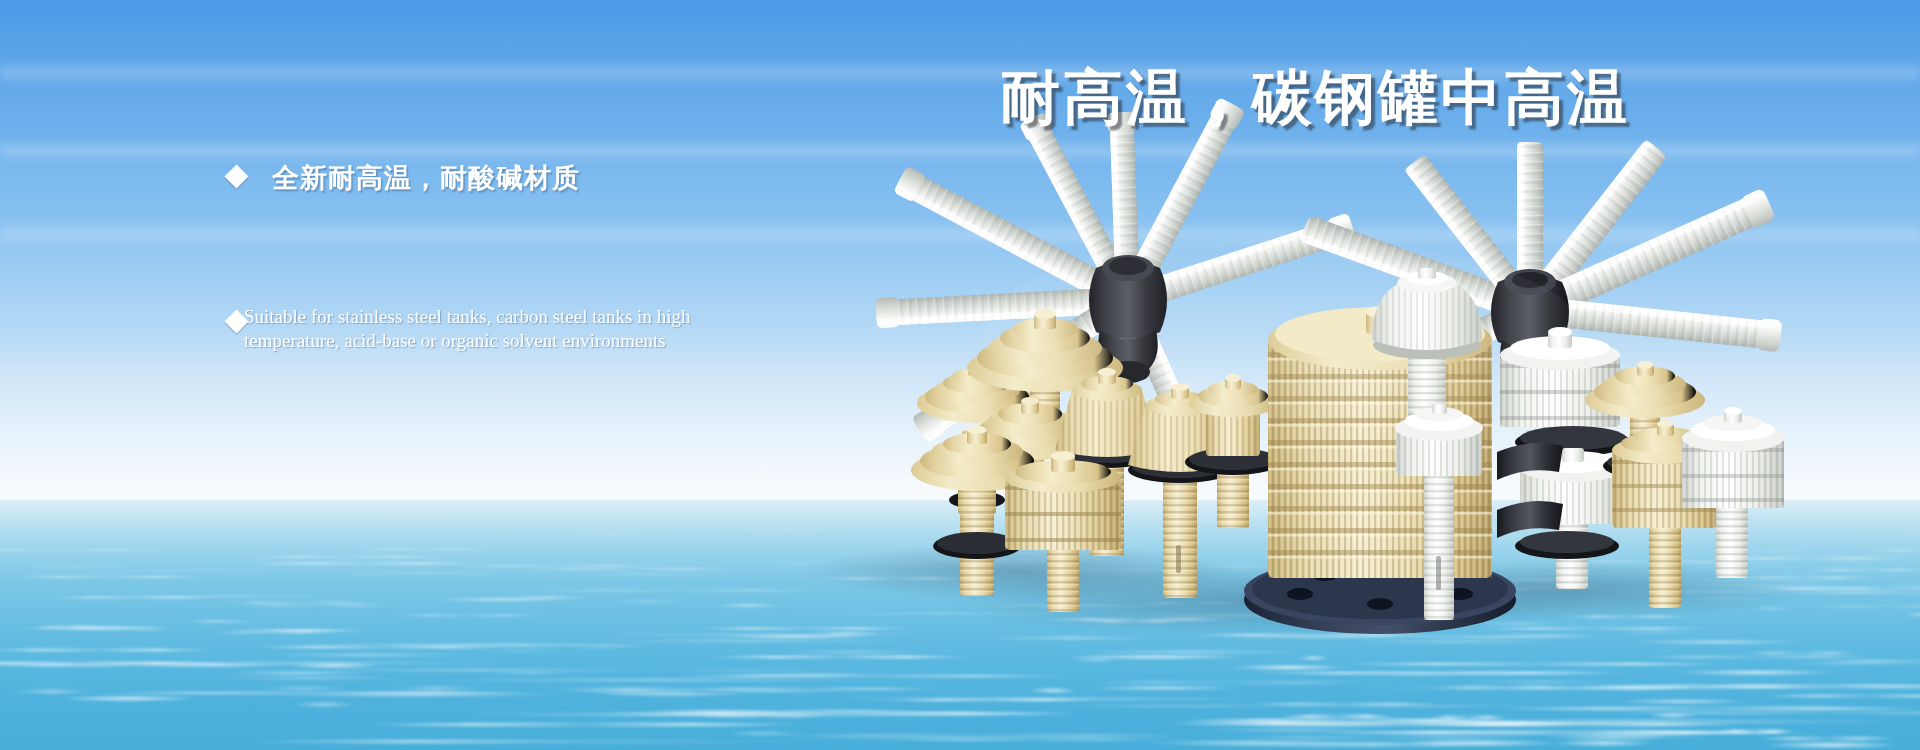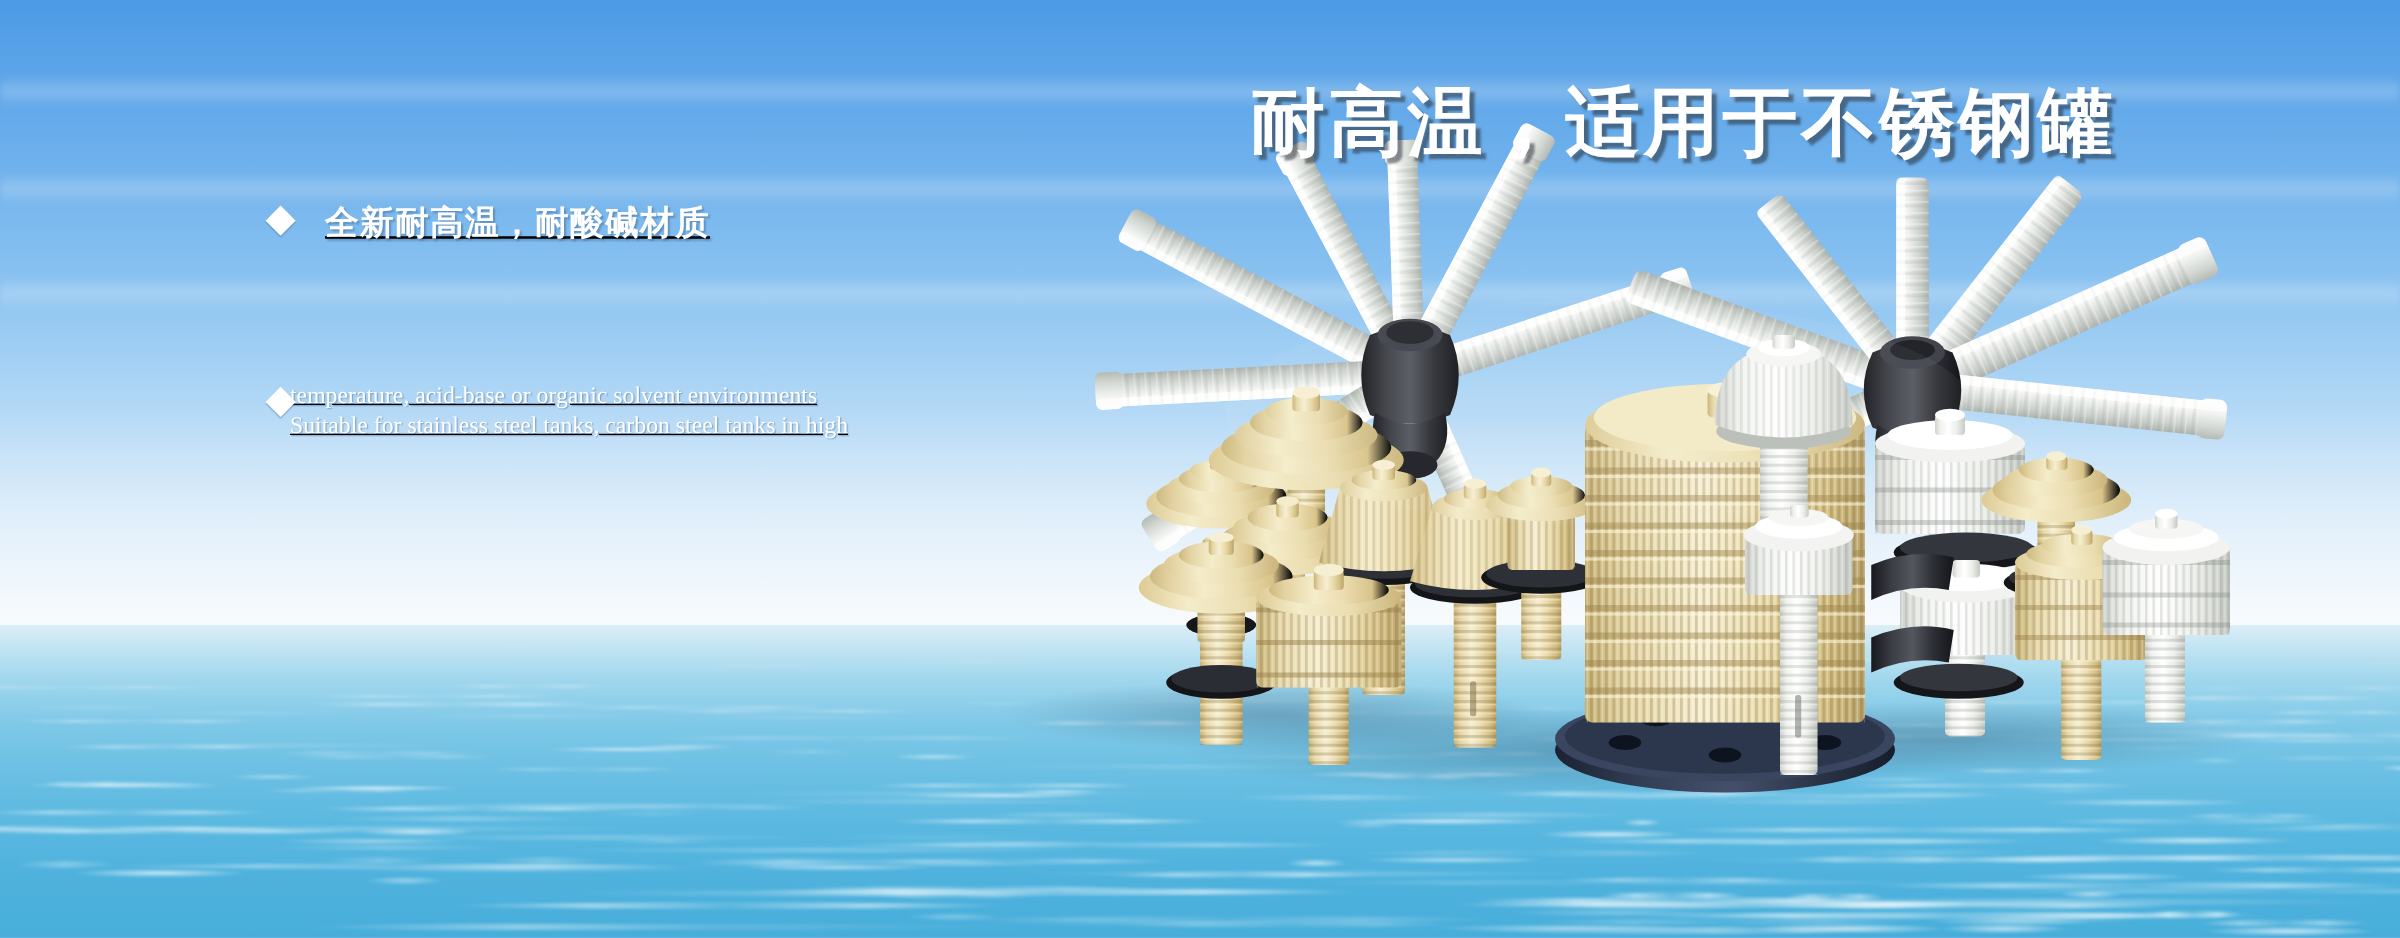--- a/index.html
+++ b/index.html
@@ -59,21 +59,21 @@
     filter:blur(1px);
   }
 
   
   .headline{
     position:absolute;left:1000px;top:58px;
     font-size:60px;font-weight:bold;color:#ffffff;
     letter-spacing:3px;white-space:nowrap;
     text-shadow:4px 4px 2px rgba(40,45,55,.55);
   }
-  .bullets{position:absolute;left:216px;top:160px;width:840px;text-decoration:underline;}
+  .bullets{position:absolute;left:228px;top:160px;width:840px;}
   .bullet{position:relative;}
   .bullet.b1{margin-top:0;}
   .bullet.b2{margin-top:108px;}
   .dia{
     position:absolute;left:0;top:8px;width:17px;height:17px;
     background:#ffffff;transform:rotate(45deg);
     box-shadow:1px 1px 1px rgba(60,90,130,.35);
   }
   .cn{
     margin-left:44px;
@@ -768,30 +768,30 @@
         <path d="M1497,452 q34,-14 66,-6 l-4,26 q-32,-6 -62,8 z" fill="url(#gBlack)"></path>
       </g>
       <g>
         <path d="M1497,510 q34,-14 66,-6 l-4,26 q-32,-6 -62,8 z" fill="url(#gBlack)"></path>
       </g>
 
       <ellipse cx="1280" cy="330" rx="300" ry="90" fill="rgba(255,255,255,0.05)"></ellipse>
     </svg>
   </div>
 
-  <div class="headline">耐高温，适用于不锈钢罐</div>
+  <div class="headline">耐高温，碳钢罐中高温</div>
 
   <div class="bullets">
 
     <div class="bullet b1">
       <span class="dia"></span>
       <div class="cn">全新耐高温，耐酸碱材质</div>
     </div>
 
     <div class="bullet b2">
       <span class="dia"></span>
+      <div class="en two">Suitable for stainless steel tanks, carbon steel tanks in high</div>
       <div class="en two">temperature, acid-base or organic solvent environments</div>
-      <div class="en two">Suitable for stainless steel tanks, carbon steel tanks in high</div>
     </div>
 
   </div>
 
 </div>
 
 </body></html>

